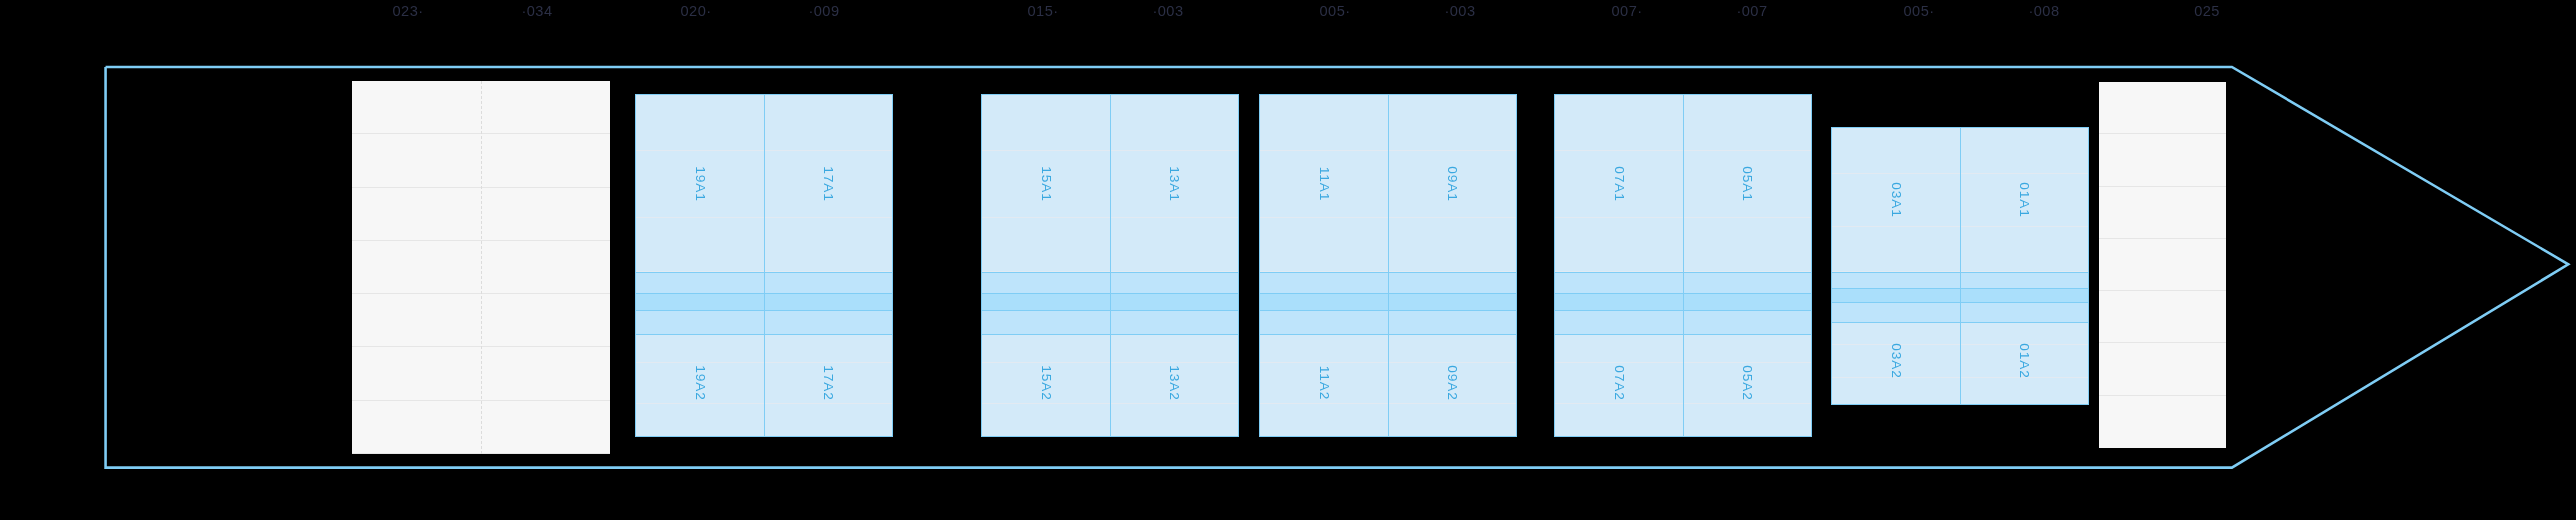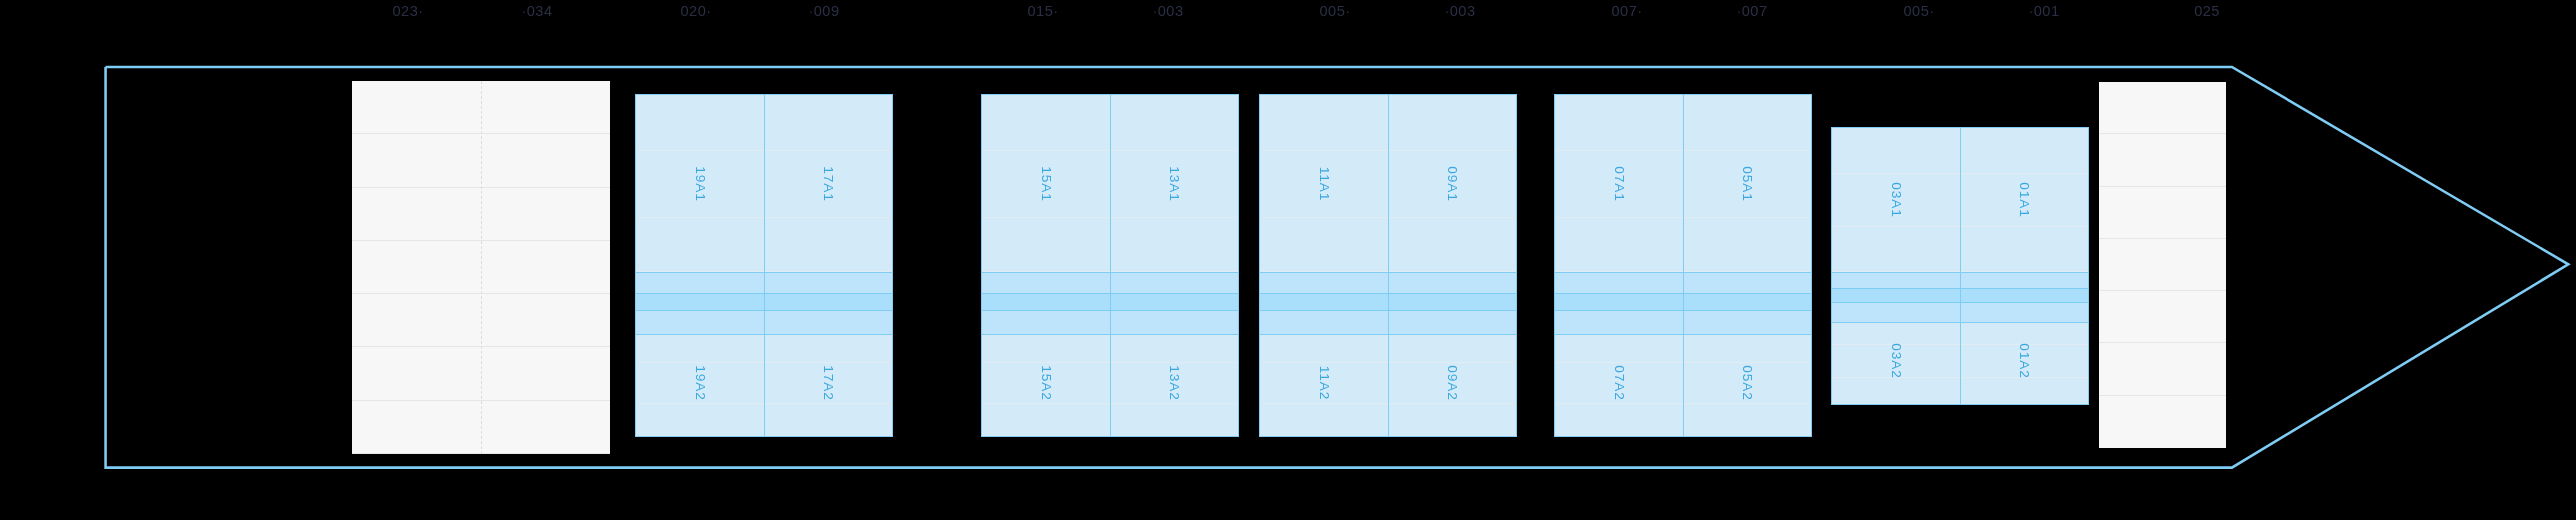--- a/index.html
+++ b/index.html
@@ -57,21 +57,21 @@
       <div class="tick" style="left: 537px;">·034</div>
       <div class="tick" style="left: 696px;">020·</div>
       <div class="tick" style="left: 824px;">·009</div>
       <div class="tick" style="left: 1043px;">015·</div>
       <div class="tick" style="left: 1168px;">·003</div>
       <div class="tick" style="left: 1335px;">005·</div>
       <div class="tick" style="left: 1460px;">·003</div>
       <div class="tick" style="left: 1627px;">007·</div>
       <div class="tick" style="left: 1752px;">·007</div>
       <div class="tick" style="left: 1919px;">005·</div>
-      <div class="tick" style="left: 2044px;">·001</div>
+      <div class="tick" style="left: 2044px;">·008</div>
       <div class="tick" style="left: 2207px;">025</div>
     </div>
 
   <svg id="hull" viewBox="0 0 3000 606" width="2576" height="520">
     <polyline id="hullpath" fill="none" stroke="#7fcdf5" stroke-width="3" stroke-linejoin="miter" points="122,78 2600,78 2992,308 2600,545 122,545 122,78"></polyline>
   </svg>
 
   <div id="blocks">
       <div class="block plain" style="left: 352px; top: 81px; width: 258px; height: 373px;">
         <div class="grow" style="height: 14.2857%;"></div>

